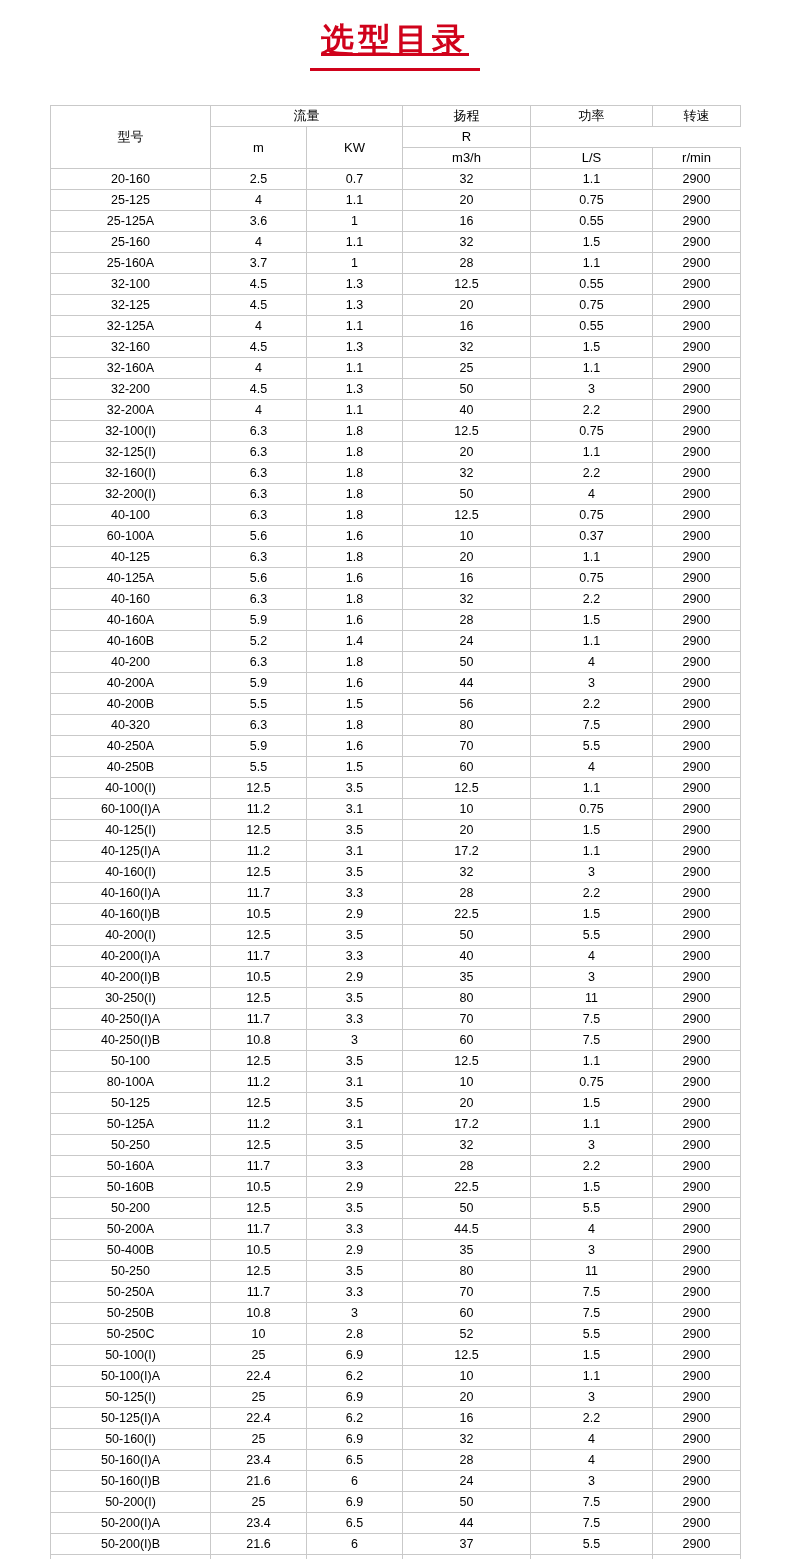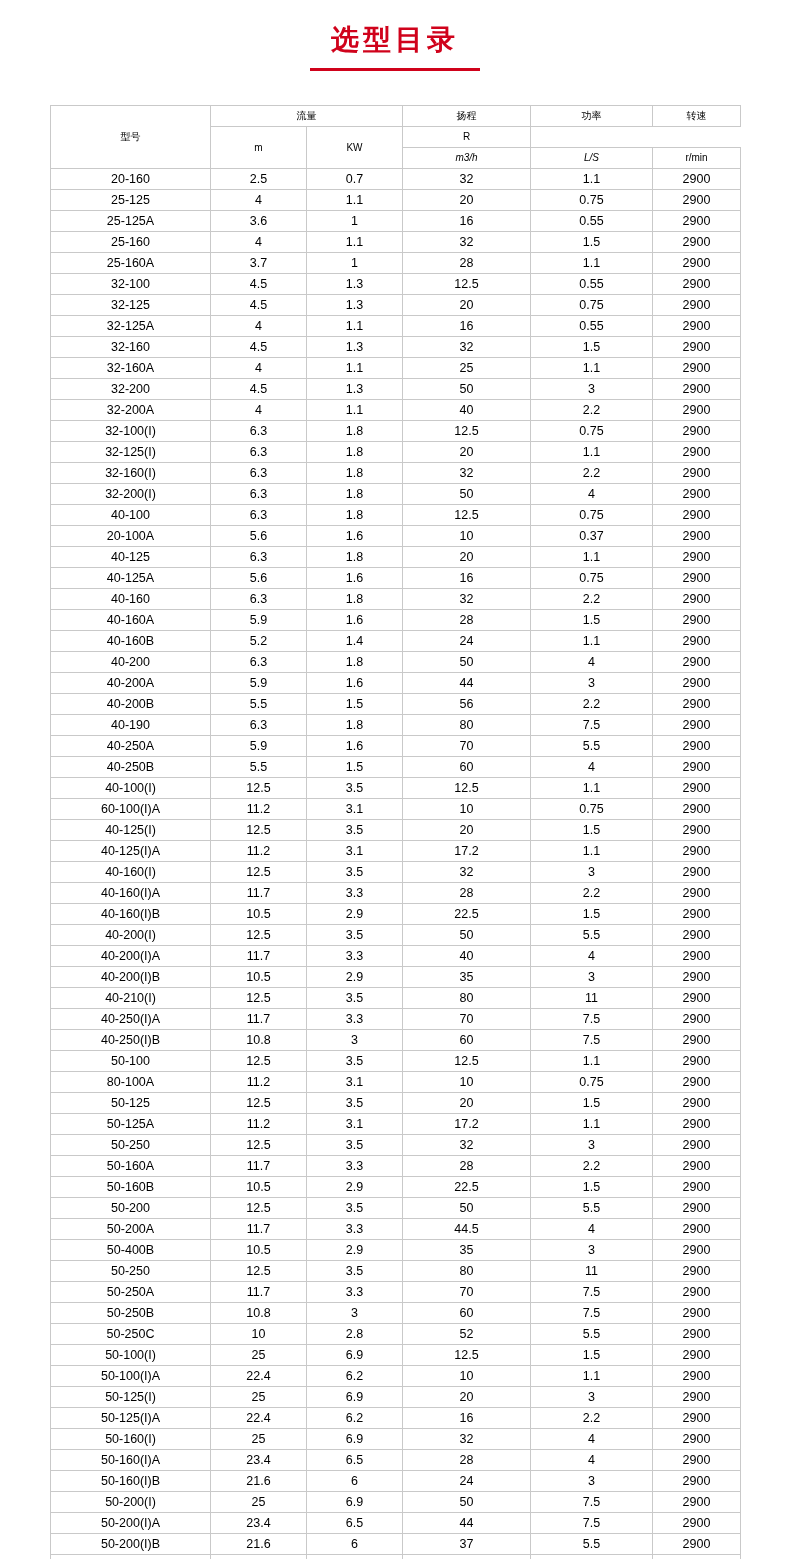--- a/index.html
+++ b/index.html
@@ -17,26 +17,27 @@
     min-height: 1559px;
     position: relative;
     background: #ffffff;
     overflow: hidden;
   }
   .title-wrap {
     text-align: center;
     padding-top: 18px;
   }
   .page-title {
-    font-size: 28px;
+    font-size: 33px;
     font-weight: bold;
     color: #d0021b;
     letter-spacing: 4px;
     line-height: 44px;
     display: inline-block;
+    text-decoration: underline;
   }
   .title-underline {
     width: 170px;
     height: 3px;
     background: #d0021b;
     margin: 6px auto 0 auto;
   }
   .table-wrap {
     margin: 34px 50px 0 50px;
   }
@@ -50,35 +51,34 @@
     border: 1px solid #c9c9c9;
     text-align: center;
     vertical-align: middle;
     padding: 0;
     height: 20px;
     line-height: 20px;
     font-weight: normal;
     color: #000;
   }
   table.spec thead th {
-    font-size: 10px;
+    font-size: 13px;
   }
   .col-model { width: 160px; }
   .col-flow1 { width: 96px; }
   .col-flow2 { width: 96px; }
   .col-head  { width: 128px; }
   .col-power { width: 122px; }
   .col-speed { width: 88px; }
 
   .h-model {
     height: 60px;
   }
   .h-unit {
     height: 20px;
-    font-style: italic;
   }
   .h-big {
     height: 28px;
   }
   .h-sub {
     height: 32px;
   }
   .speed-r { height: 18px; }
   .speed-rmin { height: 22px; }
 </style>
@@ -252,21 +252,21 @@
           </tr>
           <tr>
             <td>40-100</td>
             <td>6.3</td>
             <td>1.8</td>
             <td>12.5</td>
             <td>0.75</td>
             <td>2900</td>
           </tr>
           <tr>
-            <td>20-100A</td>
+            <td>60-100A</td>
             <td>5.6</td>
             <td>1.6</td>
             <td>10</td>
             <td>0.37</td>
             <td>2900</td>
           </tr>
           <tr>
             <td>40-125</td>
             <td>6.3</td>
             <td>1.8</td>
@@ -324,21 +324,21 @@
           </tr>
           <tr>
             <td>40-200B</td>
             <td>5.5</td>
             <td>1.5</td>
             <td>56</td>
             <td>2.2</td>
             <td>2900</td>
           </tr>
           <tr>
-            <td>40-190</td>
+            <td>40-320</td>
             <td>6.3</td>
             <td>1.8</td>
             <td>80</td>
             <td>7.5</td>
             <td>2900</td>
           </tr>
           <tr>
             <td>40-250A</td>
             <td>5.9</td>
             <td>1.6</td>
@@ -428,21 +428,21 @@
           </tr>
           <tr>
             <td>40-200(I)B</td>
             <td>10.5</td>
             <td>2.9</td>
             <td>35</td>
             <td>3</td>
             <td>2900</td>
           </tr>
           <tr>
-            <td>40-210(I)</td>
+            <td>30-250(I)</td>
             <td>12.5</td>
             <td>3.5</td>
             <td>80</td>
             <td>11</td>
             <td>2900</td>
           </tr>
           <tr>
             <td>40-250(I)A</td>
             <td>11.7</td>
             <td>3.3</td>

